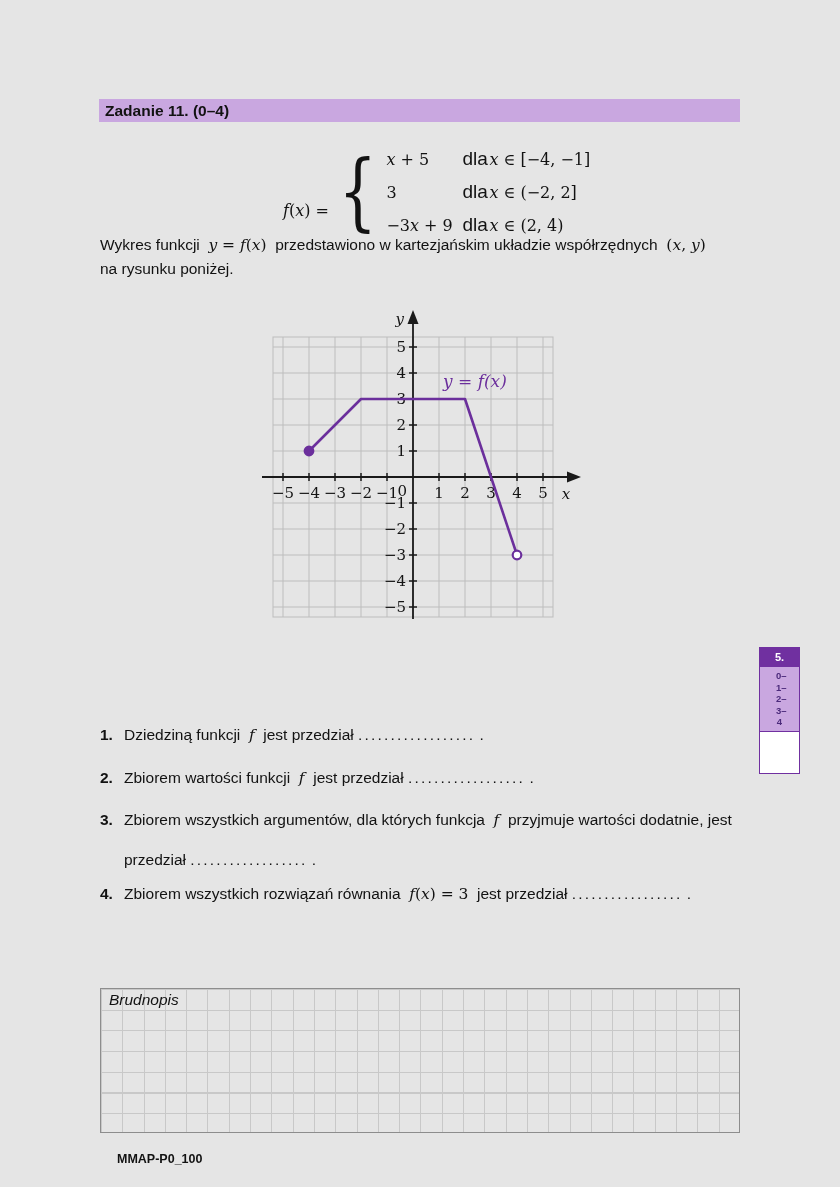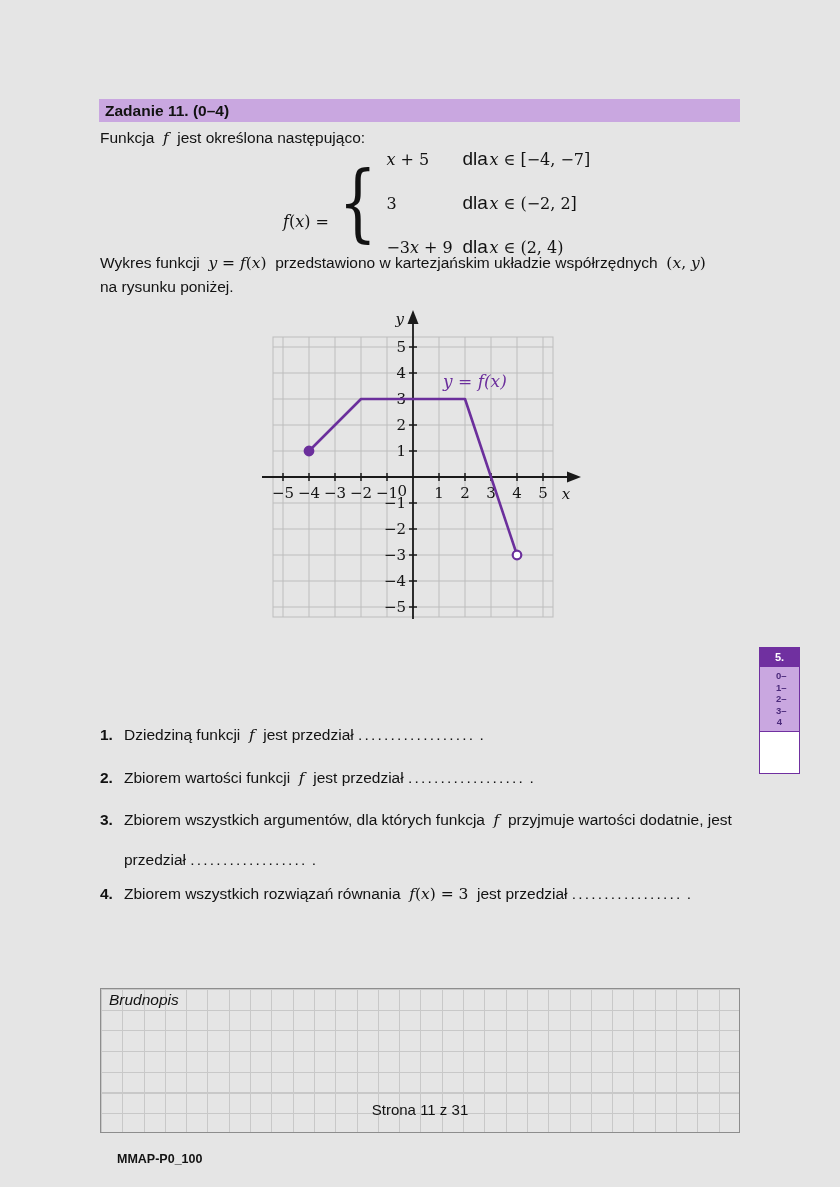--- a/index.html
+++ b/index.html
@@ -10,21 +10,21 @@
         padding-left:6px;box-sizing:border-box;}
   .para{position:absolute;left:100px;margin:0;font-size:15.5px;line-height:24px;width:660px;}
   .bold{font-weight:bold;}
   .mi{font-family:"DejaVu Serif",serif;font-style:italic;}
   .mr{font-family:"DejaVu Serif",serif;}
   
   .fdef{position:absolute;left:283px;top:148px;display:flex;align-items:center;}
   .flhs{font-size:16px;white-space:nowrap;margin-top:36px;}
   .fbrace{font-family:"DejaVu Serif",serif;font-size:84px;line-height:0.95;
         transform:scaleX(.72);margin:0 2px 0 2px;}
-  .frows{display:grid;grid-template-columns:76px 27px auto;row-gap:22px;
+  .frows{display:grid;grid-template-columns:76px 27px auto;row-gap:11px;
         font-size:16px;align-items:baseline;}
   .fdla{font-size:19px;}
   .fcond{white-space:nowrap;}
   
   .graph{position:absolute;left:250px;top:303px;}
   
   .score-box{position:absolute;left:759px;top:647px;width:41px;border:1.5px solid #7030a0;
         box-sizing:border-box;text-align:center;font-weight:bold;background:#fff;}
   .sb-head{background:#7030a0;color:#ffffff;font-size:11px;line-height:18px;}
   .sb-scale{background:#c9a7e0;color:#4b2a7b;font-size:9.5px;line-height:11.5px;
@@ -47,39 +47,38 @@
   .footer-page{position:absolute;left:0;top:1101px;width:840px;text-align:center;font-size:15px;}
   .footer-code{position:absolute;left:100px;top:1152px;font-size:12.5px;font-weight:bold;padding-left:17px;}
 </style>
 </head>
 <body>
 
 <div class="page">
 
   <div class="task-header">Zadanie 11. (0–4)</div>
 
-  <p class="para" style="top:126px;">Funkcja &nbsp;<i class="mi">f</i>&nbsp; jest określona następująco:</p>
 
   <div class="fdef">
     <span class="flhs"><i class="mi">f</i><span class="mr">(</span><i class="mi">x</i><span class="mr">) =</span></span>
     <span class="fbrace">{</span>
     <div class="frows">
       <span class="fexpr"><i class="mi">x</i><span class="mr"> + 5</span></span>
       <span class="fdla">dla</span>
-      <span class="fcond"><i class="mi">x</i><span class="mr"> ∈ [−4, −7]</span></span>
+      <span class="fcond"><i class="mi">x</i><span class="mr"> ∈ [−4, −1]</span></span>
       <span class="fexpr"><span class="mr">3</span></span>
       <span class="fdla">dla</span>
       <span class="fcond"><i class="mi">x</i><span class="mr"> ∈ (−2, 2]</span></span>
       <span class="fexpr"><span class="mr">−3</span><i class="mi">x</i><span class="mr"> + 9</span></span>
       <span class="fdla">dla</span>
       <span class="fcond"><i class="mi">x</i><span class="mr"> ∈ (2, 4)</span></span>
     </div>
   </div>
 
-  <p class="para" style="top:251px;">Wykres funkcji &nbsp;<i class="mi">y</i><span class="mr"> = </span><i class="mi">f</i><span class="mr">(</span><i class="mi">x</i><span class="mr">)</span>&nbsp; przedstawiono w kartezjańskim układzie współrzędnych &nbsp;<span class="mr">(</span><i class="mi">x</i><span class="mr">, </span><i class="mi">y</i><span class="mr">)</span><br>na rysunku poniżej.</p>
+  <p class="para" style="top:233px;">Wykres funkcji &nbsp;<i class="mi">y</i><span class="mr"> = </span><i class="mi">f</i><span class="mr">(</span><i class="mi">x</i><span class="mr">)</span>&nbsp; przedstawiono w kartezjańskim układzie współrzędnych &nbsp;<span class="mr">(</span><i class="mi">x</i><span class="mr">, </span><i class="mi">y</i><span class="mr">)</span><br>na rysunku poniżej.</p>
 
   <svg class="graph" width="340" height="330" viewBox="0 0 340 330">
       <g stroke="#bdbdbd" stroke-width="1" fill="none">
         <rect x="23" y="34" width="280" height="280"></rect>
         <line x1="33" y1="34" x2="33" y2="314"></line>
         <line x1="59" y1="34" x2="59" y2="314"></line>
         <line x1="85" y1="34" x2="85" y2="314"></line>
         <line x1="111" y1="34" x2="111" y2="314"></line>
         <line x1="137" y1="34" x2="137" y2="314"></line>
         <line x1="163" y1="34" x2="163" y2="314"></line>
@@ -186,16 +185,15 @@
 
   <div class="item" style="top:881px;">
     <span class="num">4.</span>
     <span>Zbiorem wszystkich rozwiązań równania &nbsp;<i class="mi">f</i><span class="mr">(</span><i class="mi">x</i><span class="mr">) = 3</span>&nbsp; jest przedział </span><span class="blank">.................</span><span> .</span>
   </div>
 
   <div class="brudnopis">
     <span class="brud-label">Brudnopis</span>
   </div>
 
-  <div class="footer-page">Strona 11 z 31</div>
   <div class="footer-code">MMAP-P0_100</div>
 
 </div>
 
 </body></html>

